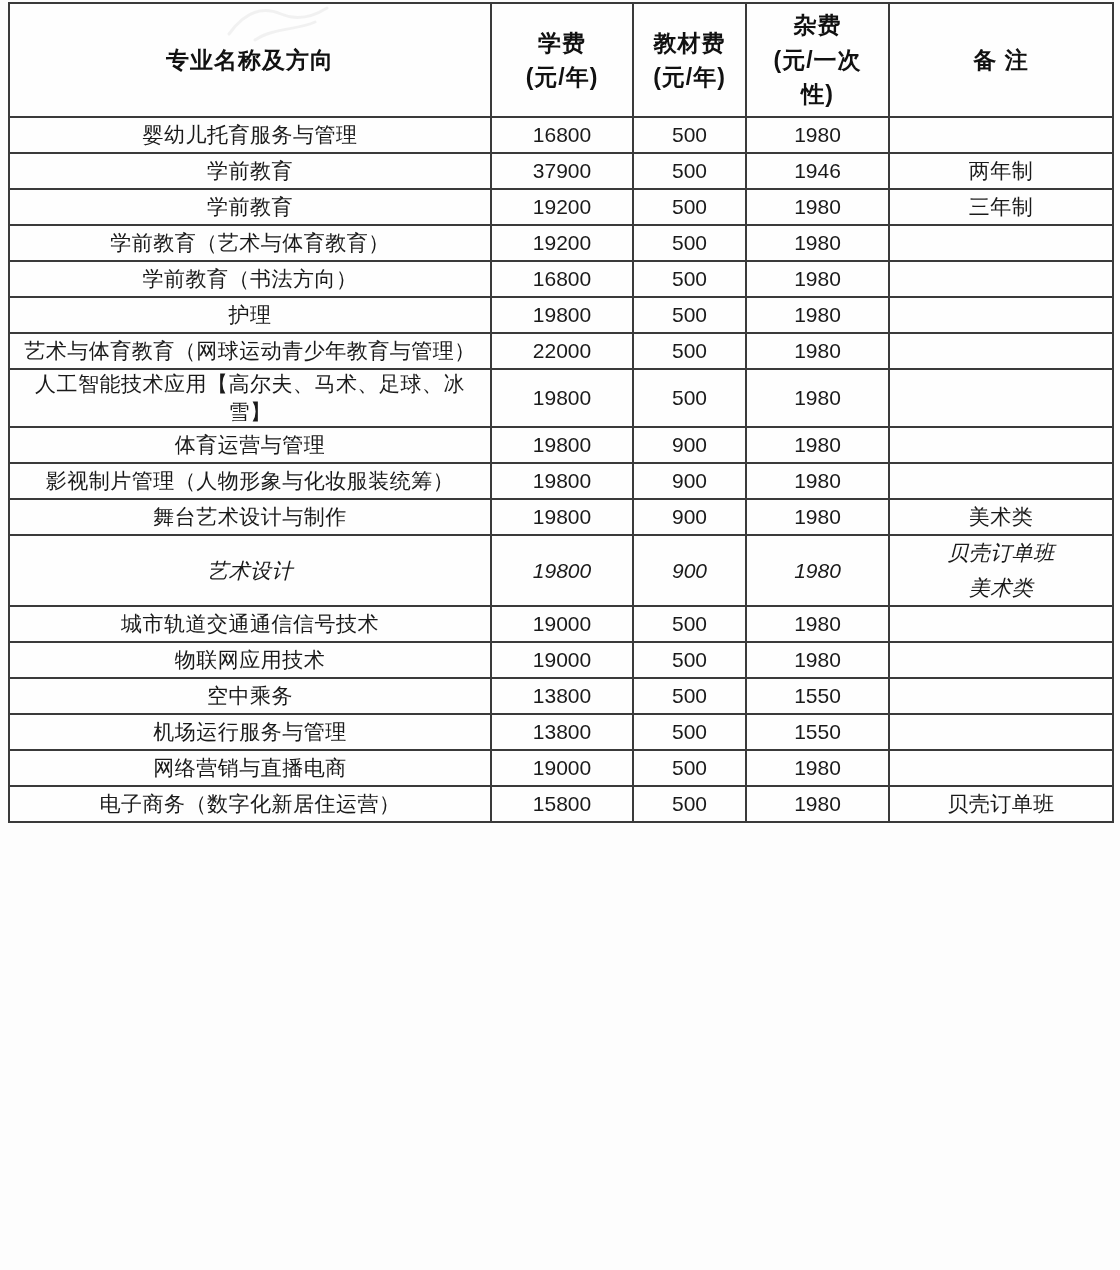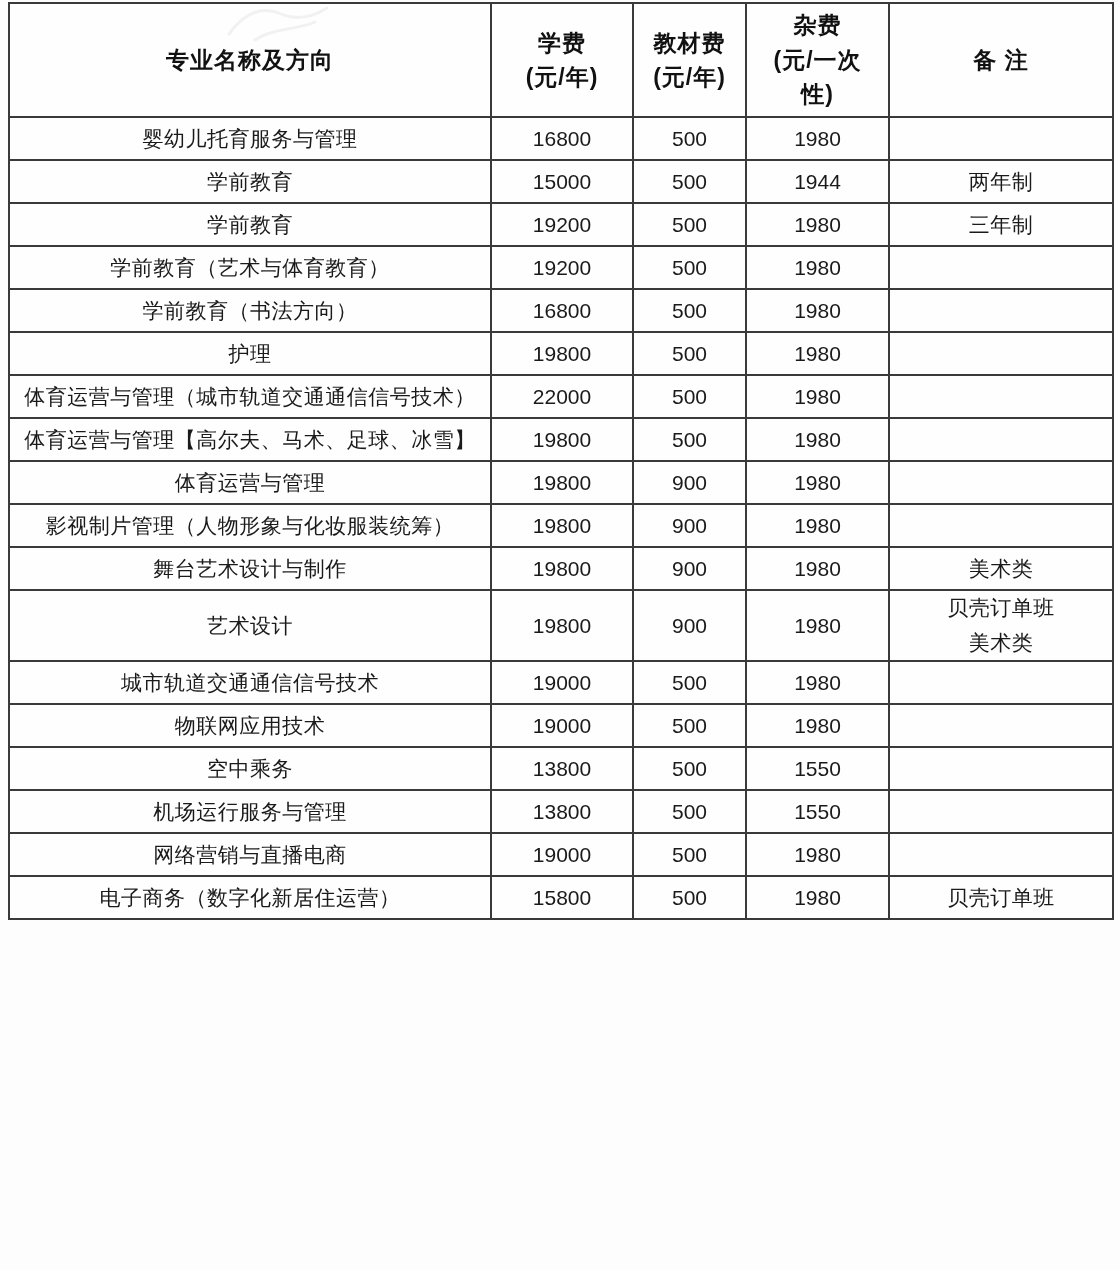--- a/index.html
+++ b/index.html
@@ -43,22 +43,22 @@
     background: #fefefe;
   }
   .fee-table thead tr { height: 114px; }
   .fee-table thead th {
     font-size: 23px;
     font-weight: 700;
     line-height: 1.5;
     letter-spacing: 1px;
     color: #111111;
   }
-  .fee-table tbody tr { height: 43px; }
-  .fee-table tbody tr.tall { height: 68px; }
+  .fee-table tbody tr { height: 36px; }
+  .fee-table tbody tr.tall { height: 68px; font-style: italic; }
   .fee-table tbody td {
     font-size: 21px;
     font-weight: 500;
     letter-spacing: 0.5px;
     color: #1a1a1a;
   }
   .fee-table tbody td.num {
     font-weight: 400;
     letter-spacing: 0;
   }
@@ -107,23 +107,23 @@
     <tbody>
         <tr>
     <td class="major">婴幼儿托育服务与管理</td>
     <td class="num">16800</td>
     <td class="num">500</td>
     <td class="num">1980</td>
     <td></td>
   </tr>
         <tr>
     <td class="major">学前教育</td>
-    <td class="num">15000</td>
-    <td class="num">500</td>
-    <td class="num">1944</td>
+    <td class="num">37900</td>
+    <td class="num">500</td>
+    <td class="num">1946</td>
     <td>两年制</td>
   </tr>
         <tr>
     <td class="major">学前教育</td>
     <td class="num">19200</td>
     <td class="num">500</td>
     <td class="num">1980</td>
     <td>三年制</td>
   </tr>
         <tr>
@@ -141,28 +141,28 @@
     <td></td>
   </tr>
         <tr>
     <td class="major">护理</td>
     <td class="num">19800</td>
     <td class="num">500</td>
     <td class="num">1980</td>
     <td></td>
   </tr>
         <tr>
-    <td class="major">体育运营与管理（城市轨道交通通信信号技术）</td>
+    <td class="major">艺术与体育教育（网球运动青少年教育与管理）</td>
     <td class="num">22000</td>
     <td class="num">500</td>
     <td class="num">1980</td>
     <td></td>
   </tr>
         <tr>
-    <td class="major">体育运营与管理【高尔夫、马术、足球、冰雪】</td>
+    <td class="major">人工智能技术应用【高尔夫、马术、足球、冰雪】</td>
     <td class="num">19800</td>
     <td class="num">500</td>
     <td class="num">1980</td>
     <td></td>
   </tr>
         <tr>
     <td class="major">体育运营与管理</td>
     <td class="num">19800</td>
     <td class="num">900</td>
     <td class="num">1980</td>

